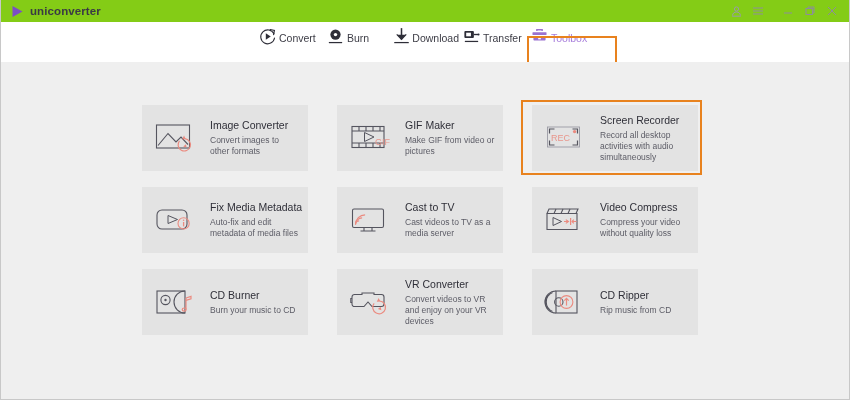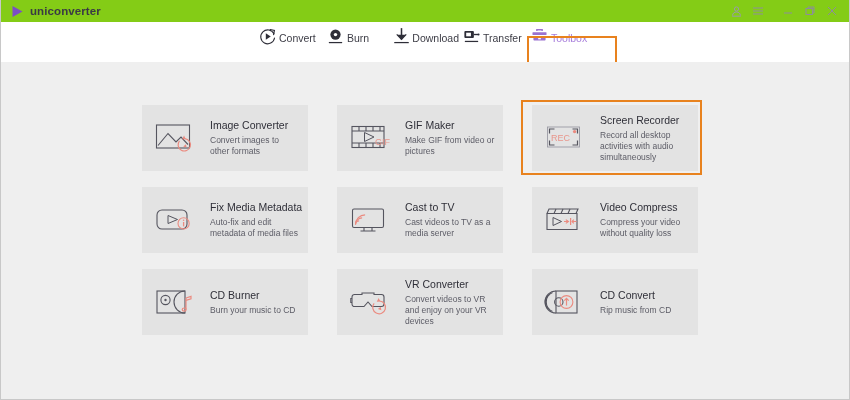--- a/index.html
+++ b/index.html
@@ -410,21 +410,21 @@
             <path d="M7.5 7.6 a10.2 10.2 0 0 0 0 18.8"></path>
             <path d="M4.2 9.6 a9 9 0 0 0 0 14.8"></path>
             <rect x="11" y="6" width="21" height="22"></rect>
             <circle cx="13.8" cy="17" r="4.2"></circle>
             <circle cx="21.5" cy="17" r="6.4" class="accent" stroke-width="1.1" fill="none"></circle>
             <path d="M21.5 20.6 V13.6" class="accent" stroke-width="1.2"></path>
             <path d="M19.3 15.6 L21.5 13.3 L23.7 15.6" class="accent" stroke-width="1.2" fill="none"></path>
           </svg>
         </span>
         <div class="card-text">
-          <div class="card-title">CD Convert</div>
+          <div class="card-title">CD Ripper</div>
           <div class="card-desc">Rip music from CD</div>
         </div>
       </div>
 
     </div>
   </div>
 
 </div>
 
 </body></html>

